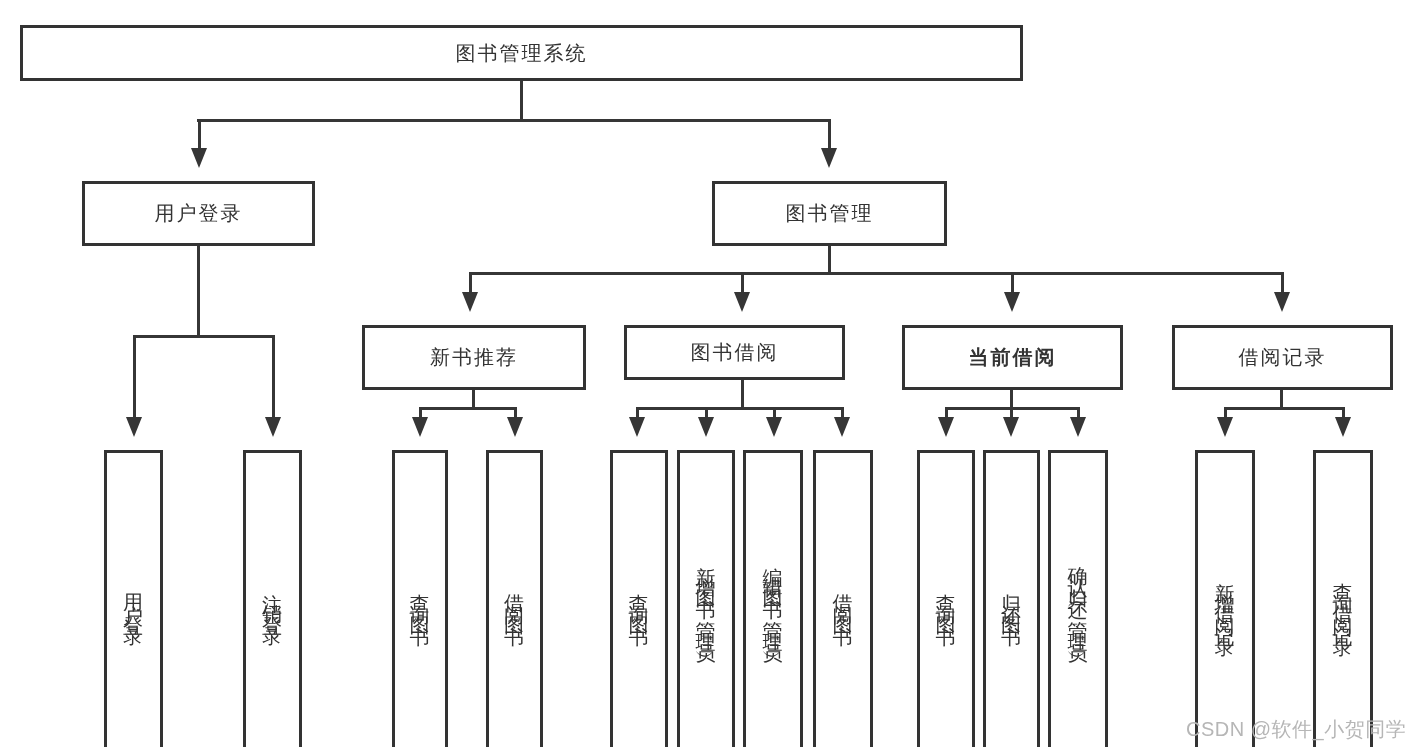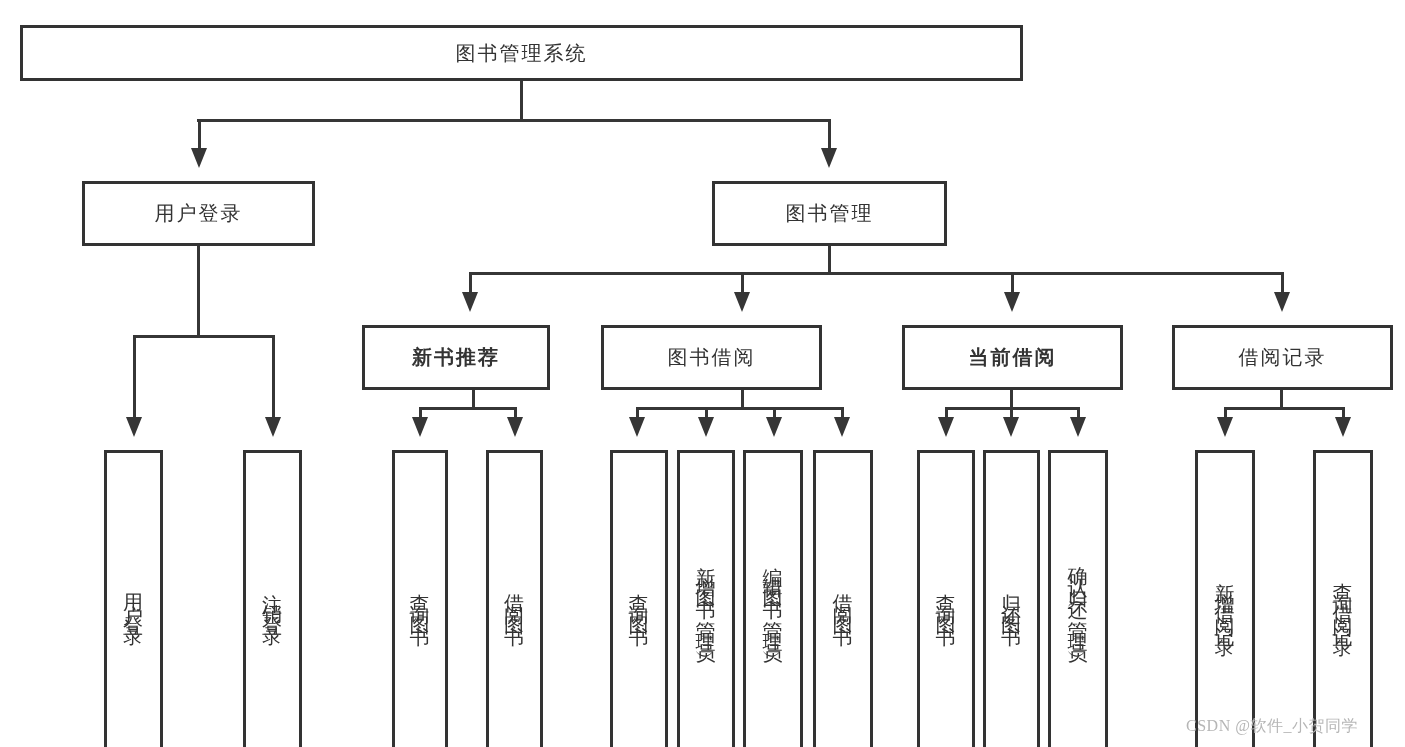--- a/index.html
+++ b/index.html
@@ -42,25 +42,24 @@
     position: absolute;
     width: 0;
     height: 0;
     border-left: 8px solid transparent;
     border-right: 8px solid transparent;
     border-top: 20px solid #363636;
     z-index: 1;
   }
   .watermark {
     position: absolute;
-    font-size: 16px;
+    font-size: 20px;
     letter-spacing: 0.5px;
     z-index: 3;
     white-space: nowrap;
-    font-family: Liberation Serif, serif;
   }
 </style>
 </head>
 <body>
 
 <div class="canvas" style="background: rgb(255, 255, 255);">
   <div class="watermark" style="left: 1186px; top: 716px; color: rgb(182, 182, 182);">CSDN @软件_小贺同学</div>
 <div class="cline" style="left: 520px; top: 68px; width: 3px; height: 54px; background: rgb(54, 54, 54);"></div>
     <div class="cline" style="left: 197px; top: 119px; width: 634px; height: 3px; background: rgb(54, 54, 54);"></div>
     <div class="cline" style="left: 197px; top: 233px; width: 3px; height: 105px; background: rgb(54, 54, 54);"></div>
@@ -109,22 +108,22 @@
     <div class="arrowhead" style="left: 1003px; top: 417px; border-top-color: rgb(54, 54, 54);"></div>
     <div class="cline" style="left: 1077px; top: 407px; width: 3px; height: 12px; background: rgb(54, 54, 54);"></div>
     <div class="arrowhead" style="left: 1070px; top: 417px; border-top-color: rgb(54, 54, 54);"></div>
     <div class="cline" style="left: 1224px; top: 407px; width: 3px; height: 12px; background: rgb(54, 54, 54);"></div>
     <div class="arrowhead" style="left: 1217px; top: 417px; border-top-color: rgb(54, 54, 54);"></div>
     <div class="cline" style="left: 1342px; top: 407px; width: 3px; height: 12px; background: rgb(54, 54, 54);"></div>
     <div class="arrowhead" style="left: 1335px; top: 417px; border-top-color: rgb(54, 54, 54);"></div>
     <div class="node" style="left: 20px; top: 12px; width: 1003px; height: 56px; border-color: rgb(51, 51, 51); color: rgb(51, 51, 51);">图书管理系统</div>
     <div class="node" style="left: 82px; top: 168px; width: 233px; height: 65px; border-color: rgb(51, 51, 51); color: rgb(51, 51, 51);">用户登录</div>
     <div class="node" style="left: 712px; top: 168px; width: 235px; height: 65px; border-color: rgb(51, 51, 51); color: rgb(51, 51, 51);">图书管理</div>
-    <div class="node" style="left: 362px; top: 312px; width: 188px; height: 65px; border-color: rgb(51, 51, 51); color: rgb(51, 51, 51); font-weight: bold;">新书推荐</div>
-    <div class="node" style="left: 601px; top: 312px; width: 221px; height: 65px; border-color: rgb(51, 51, 51); color: rgb(51, 51, 51);">图书借阅</div>
+    <div class="node" style="left: 362px; top: 312px; width: 224px; height: 65px; border-color: rgb(51, 51, 51); color: rgb(51, 51, 51);">新书推荐</div>
+    <div class="node" style="left: 624px; top: 312px; width: 221px; height: 55px; border-color: rgb(51, 51, 51); color: rgb(51, 51, 51);">图书借阅</div>
     <div class="node" style="left: 902px; top: 312px; width: 221px; height: 65px; border-color: rgb(51, 51, 51); color: rgb(51, 51, 51); font-weight: bold;">当前借阅</div>
     <div class="node" style="left: 1172px; top: 312px; width: 221px; height: 65px; border-color: rgb(51, 51, 51); color: rgb(51, 51, 51);">借阅记录</div>
     <div class="node v" style="left: 104px; top: 437px; width: 59px; height: 300px; border-color: rgb(51, 51, 51); color: rgb(51, 51, 51);">用户登录</div>
     <div class="node v" style="left: 243px; top: 437px; width: 59px; height: 300px; border-color: rgb(51, 51, 51); color: rgb(51, 51, 51);">注销登录</div>
     <div class="node v" style="left: 392px; top: 437px; width: 56px; height: 300px; border-color: rgb(51, 51, 51); color: rgb(51, 51, 51);">查询图书</div>
     <div class="node v" style="left: 486px; top: 437px; width: 57px; height: 300px; border-color: rgb(51, 51, 51); color: rgb(51, 51, 51);">借阅图书</div>
     <div class="node v" style="left: 610px; top: 437px; width: 58px; height: 300px; border-color: rgb(51, 51, 51); color: rgb(51, 51, 51);">查询图书</div>
     <div class="node v" style="left: 677px; top: 437px; width: 58px; height: 300px; border-color: rgb(51, 51, 51); color: rgb(51, 51, 51);">新增图书（管理员）</div>
     <div class="node v" style="left: 743px; top: 437px; width: 60px; height: 300px; border-color: rgb(51, 51, 51); color: rgb(51, 51, 51);">编辑图书（管理员）</div>
     <div class="node v" style="left: 813px; top: 437px; width: 60px; height: 300px; border-color: rgb(51, 51, 51); color: rgb(51, 51, 51);">借阅图书</div>

